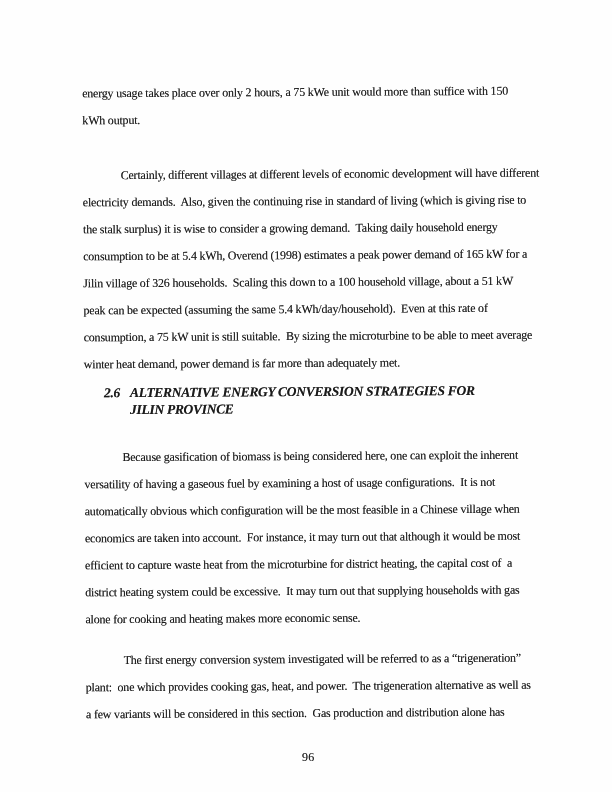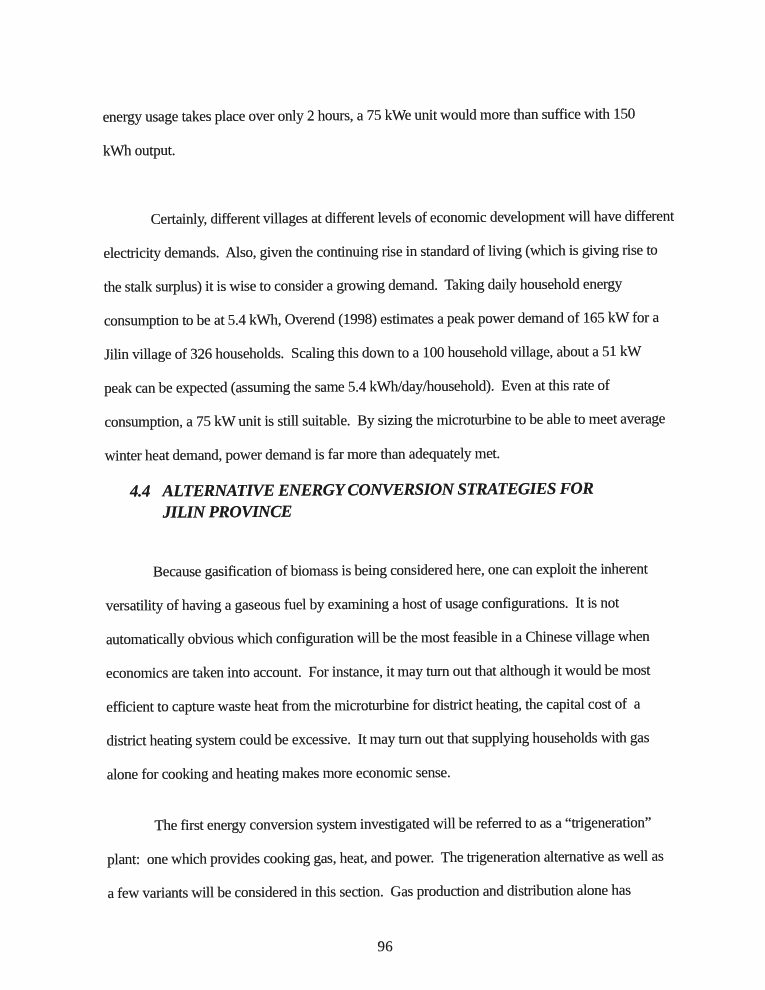--- a/index.html
+++ b/index.html
@@ -85,21 +85,21 @@
       <div class="line">the stalk surplus) it is wise to consider a growing demand.  Taking daily household energy</div>
       <div class="line">consumption to be at 5.4 kWh, Overend (1998) estimates a peak power demand of 165 kW for a</div>
       <div class="line">Jilin village of 326 households.  Scaling this down to a 100 household village, about a 51 kW</div>
       <div class="line">peak can be expected (assuming the same 5.4 kWh/day/household).  Even at this rate of</div>
       <div class="line">consumption, a 75 kW unit is still suitable.  By sizing the microturbine to be able to meet average</div>
       <div class="line">winter heat demand, power demand is far more than adequately met.</div>
     </div>
 
     <div class="heading">
       <div class="h-row">
-        <span class="h-num">4.4</span>
+        <span class="h-num">2.6</span>
         <span>ALTERNATIVE ENERGY CONVERSION STRATEGIES FOR</span>
       </div>
       <div class="h-sub">JILIN PROVINCE</div>
     </div>
 
     <div class="para" style="top:443px">
       <div class="line first">Because gasification of biomass is being considered here, one can exploit the inherent</div>
       <div class="line">versatility of having a gaseous fuel by examining a host of usage configurations.  It is not</div>
       <div class="line">automatically obvious which configuration will be the most feasible in a Chinese village when</div>
       <div class="line">economics are taken into account.  For instance, it may turn out that although it would be most</div>

